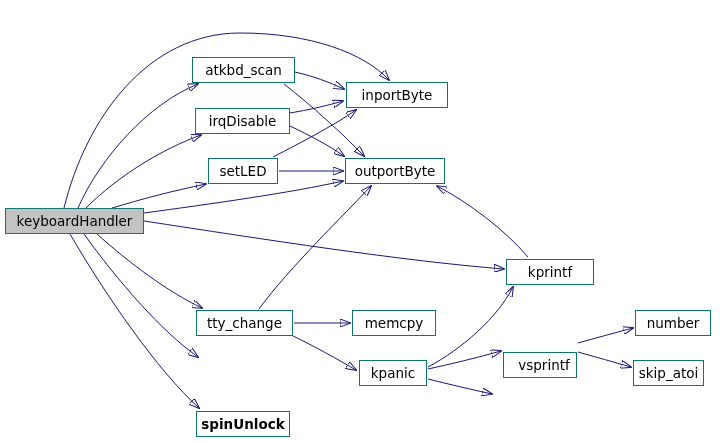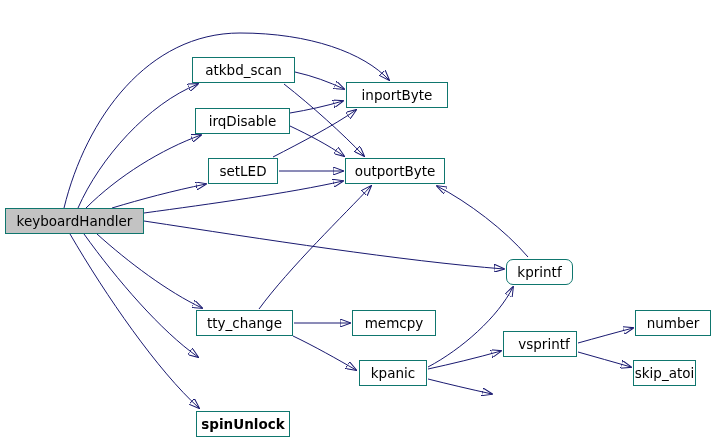--- a/index.html
+++ b/index.html
@@ -92,31 +92,31 @@
   <div class="node" style="left:192px; top:57px; width:103px; height:26px;">atkbd_scan</div>
 
   <div class="node" style="left:195px; top:108px; width:95px; height:26px;">irqDisable</div>
 
   <div class="node" style="left:208px; top:158px; width:70px; height:26px;">setLED</div>
 
   <div class="node" style="left:346px; top:82px; width:102px; height:26px;">inportByte</div>
 
   <div class="node" style="left:345px; top:158px; width:100px; height:26px;">outportByte</div>
 
-  <div class="node" style="left:506px; top:259px; width:67px; height:26px;border-radius:7px;">kprintf</div>
+  <div class="node" style="left:506px; top:259px; width:88px; height:26px;">kprintf</div>
 
   <div class="node" style="left:196px; top:310px; width:97px; height:26px;">tty_change</div>
 
   <div class="node" style="left:352px; top:310px; width:84px; height:26px;">memcpy</div>
 
   <div class="node" style="left:359px; top:360px; width:68px; height:26px;">kpanic</div>
 
-  <div class="node" style="left:503px; top:331px; width:74px; height:26px;padding-left:8px;">vsprintf</div>
+  <div class="node" style="left:503px; top:352px; width:74px; height:26px;padding-left:8px;">vsprintf</div>
 
 
   <div class="node" style="left:635px; top:310px; width:76px; height:26px;">number</div>
 
-  <div class="node" style="left:633px; top:360px; width:63px; height:26px;">skip_atoi</div>
+  <div class="node" style="left:633px; top:360px; width:71px; height:26px;">skip_atoi</div>
 
 
   <div class="node" style="left:196px; top:411px; width:94px; height:26px;font-weight:bold;">spinUnlock</div>
 
 </div>
 
 </body></html>

